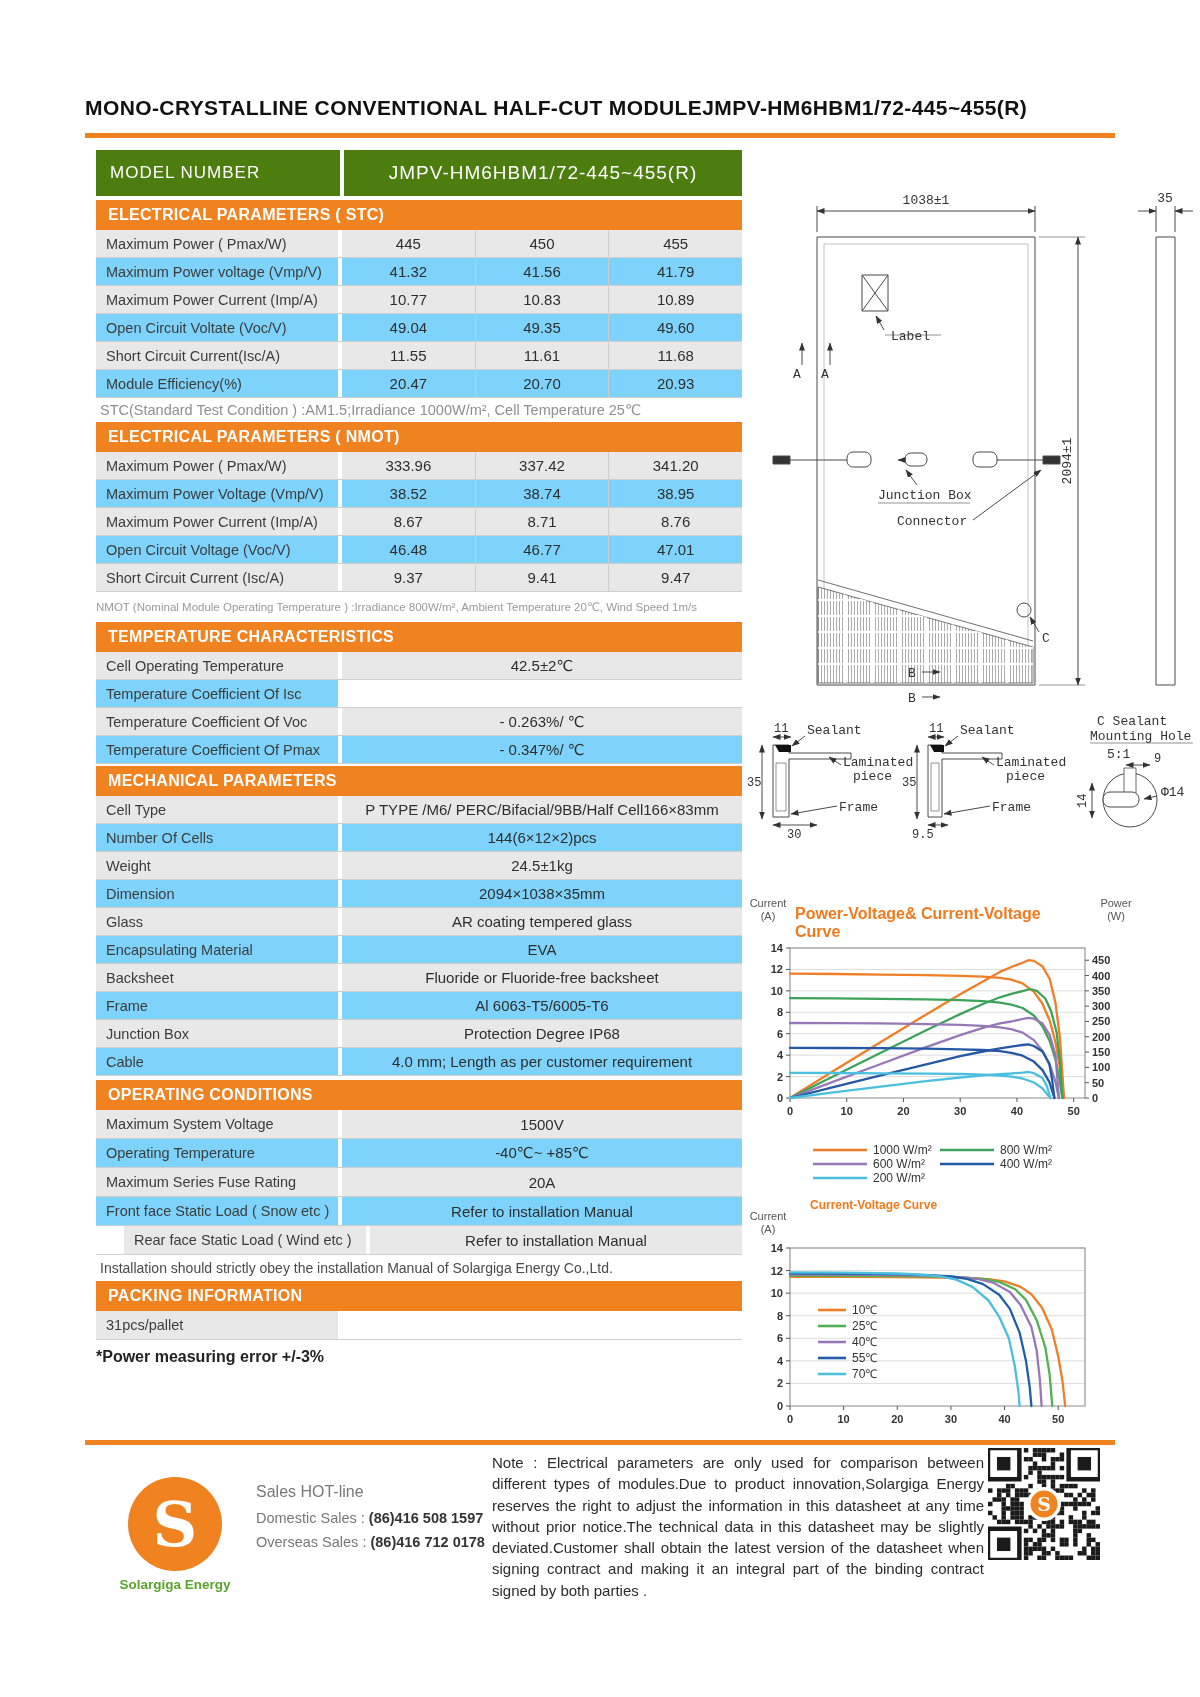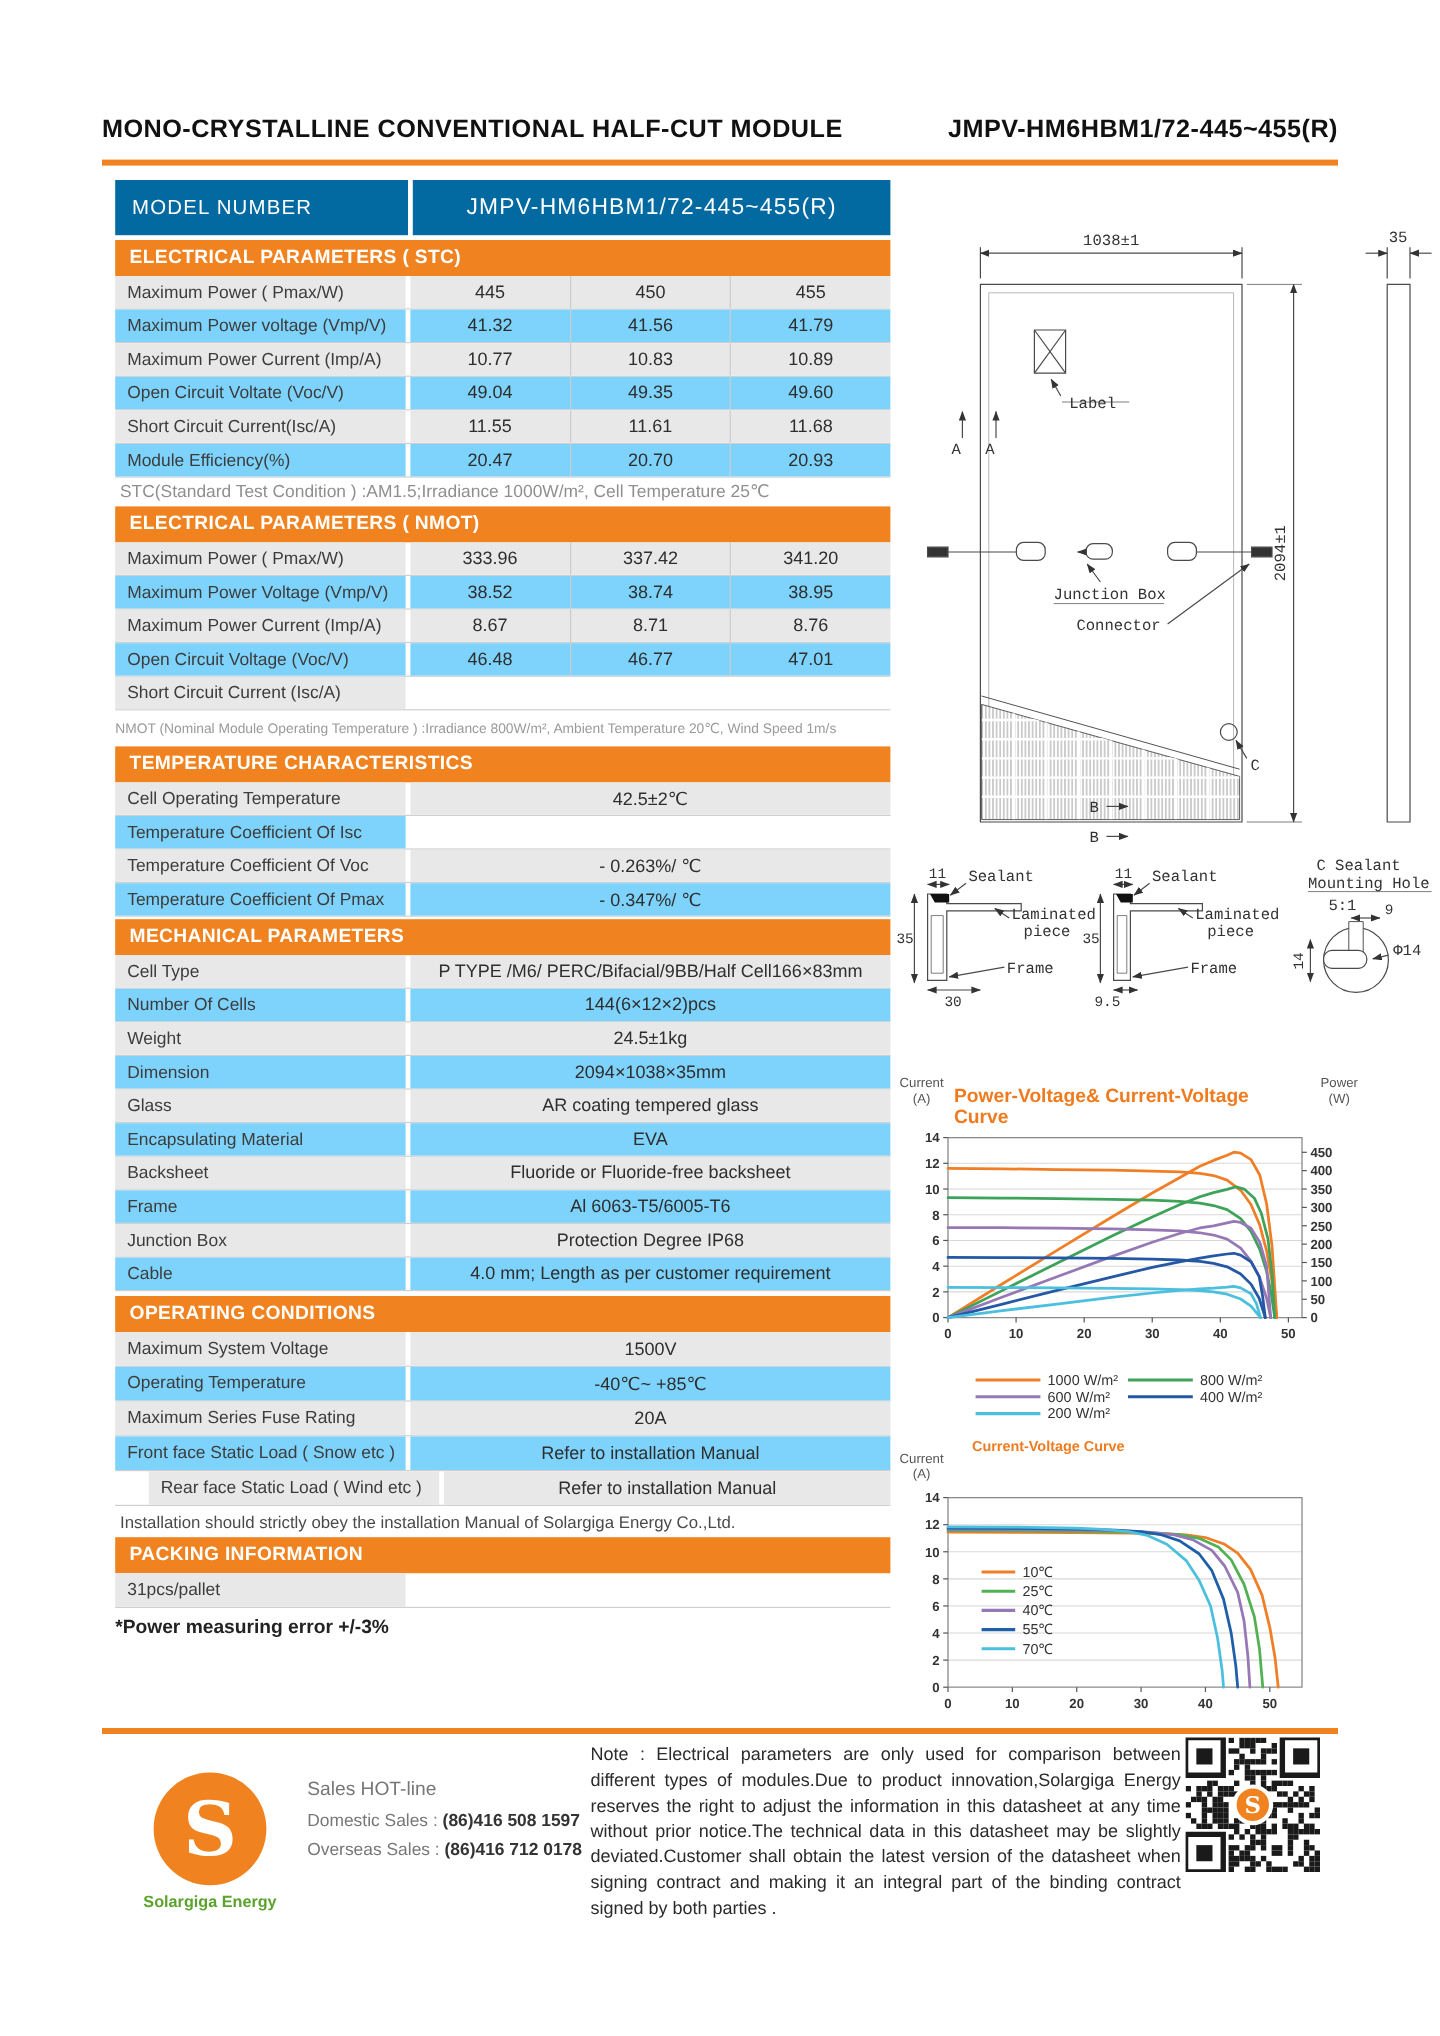--- a/index.html
+++ b/index.html
@@ -1,24 +1,24 @@
 <!DOCTYPE html>
 <html><head>
 <meta charset="utf-8">
 <style>
   html,body{margin:0;padding:0;background:#fff;}
   body{width:1200px;height:1697px;position:relative;font-family:"Liberation Sans","DejaVu Sans",sans-serif;color:#333;}
   .abs{position:absolute;}
   
-  #titlebar{left:85px;top:96px;width:1030px;display:flex;justify-content:space-between;align-items:baseline;font-weight:bold;font-size:21px;color:#111;letter-spacing:.4px;}
+  #titlebar{left:85px;top:96px;width:1030px;display:flex;justify-content:flex-start;align-items:baseline;font-weight:bold;font-size:21px;color:#111;letter-spacing:.4px;}
   #title-rule{left:85px;top:133px;width:1030px;height:5px;background:#F08220;}
   
   #leftcol{left:96px;top:150px;width:646px;}
   .modelbar{display:flex;height:46px;margin-bottom:2px;}
-  .modelbar .mcell{background:#0369a1;color:#fff;display:flex;align-items:center;}
+  .modelbar .mcell{background:#4d7c0f;color:#fff;display:flex;align-items:center;}
   .modelbar .m1{width:230px;padding-left:14px;font-size:17px;letter-spacing:1px;}
   .modelbar .m2{flex:1;margin-left:4px;justify-content:center;font-size:19px;letter-spacing:1px;}
   .shdr{height:30px;background:#F08220;color:#fff;display:flex;align-items:center;padding-left:12px;font-size:16px;font-weight:600;letter-spacing:.3px;}
   .trow{display:flex;border-bottom:1px solid #cfcfcf;}
   .trow .lcell{width:232px;padding-left:10px;display:flex;align-items:center;font-size:14.5px;color:#3c3c3c;}
   .trow .vwrap{flex:1;margin-left:4px;display:flex;}
   .trow .vcell{flex:1;display:flex;align-items:center;justify-content:center;font-size:15px;color:#2e2e2e;}
   .trow .vcell + .vcell{border-left:1px solid #cdcdcd;}
   .g{background:#E8E8E9;}
   .w{background:#7dd3fc;}
@@ -139,20 +139,25 @@
       <div class="trow" style="height: 27px;">
         <div class="lcell w">Open Circuit Voltage (Voc/V)</div>
         <div class="vwrap w">
           <div class="vcell">46.48</div>
           <div class="vcell">46.77</div>
           <div class="vcell">47.01</div>
         </div>
       </div>
       <div class="trow" style="height: 27px;">
         <div class="lcell g">Short Circuit Current (Isc/A)</div>
+        <div class="vwrap g">
+          <div class="vcell">9.37</div>
+          <div class="vcell">9.41</div>
+          <div class="vcell">9.47</div>
+        </div>
       </div>
     </div>
   <div class="note2">NMOT  (Nominal Module Operating Temperature ) :Irradiance 800W/m²,  Ambient Temperature  20℃,  Wind Speed 1m/s</div>
   <div class="shdr">TEMPERATURE CHARACTERISTICS</div>
   <div id="t-temp">
       <div class="trow" style="height: 27px;">
         <div class="lcell g">Cell Operating Temperature</div>
         <div class="vwrap g">
           <div class="vcell">42.5±2℃</div>
         </div>

